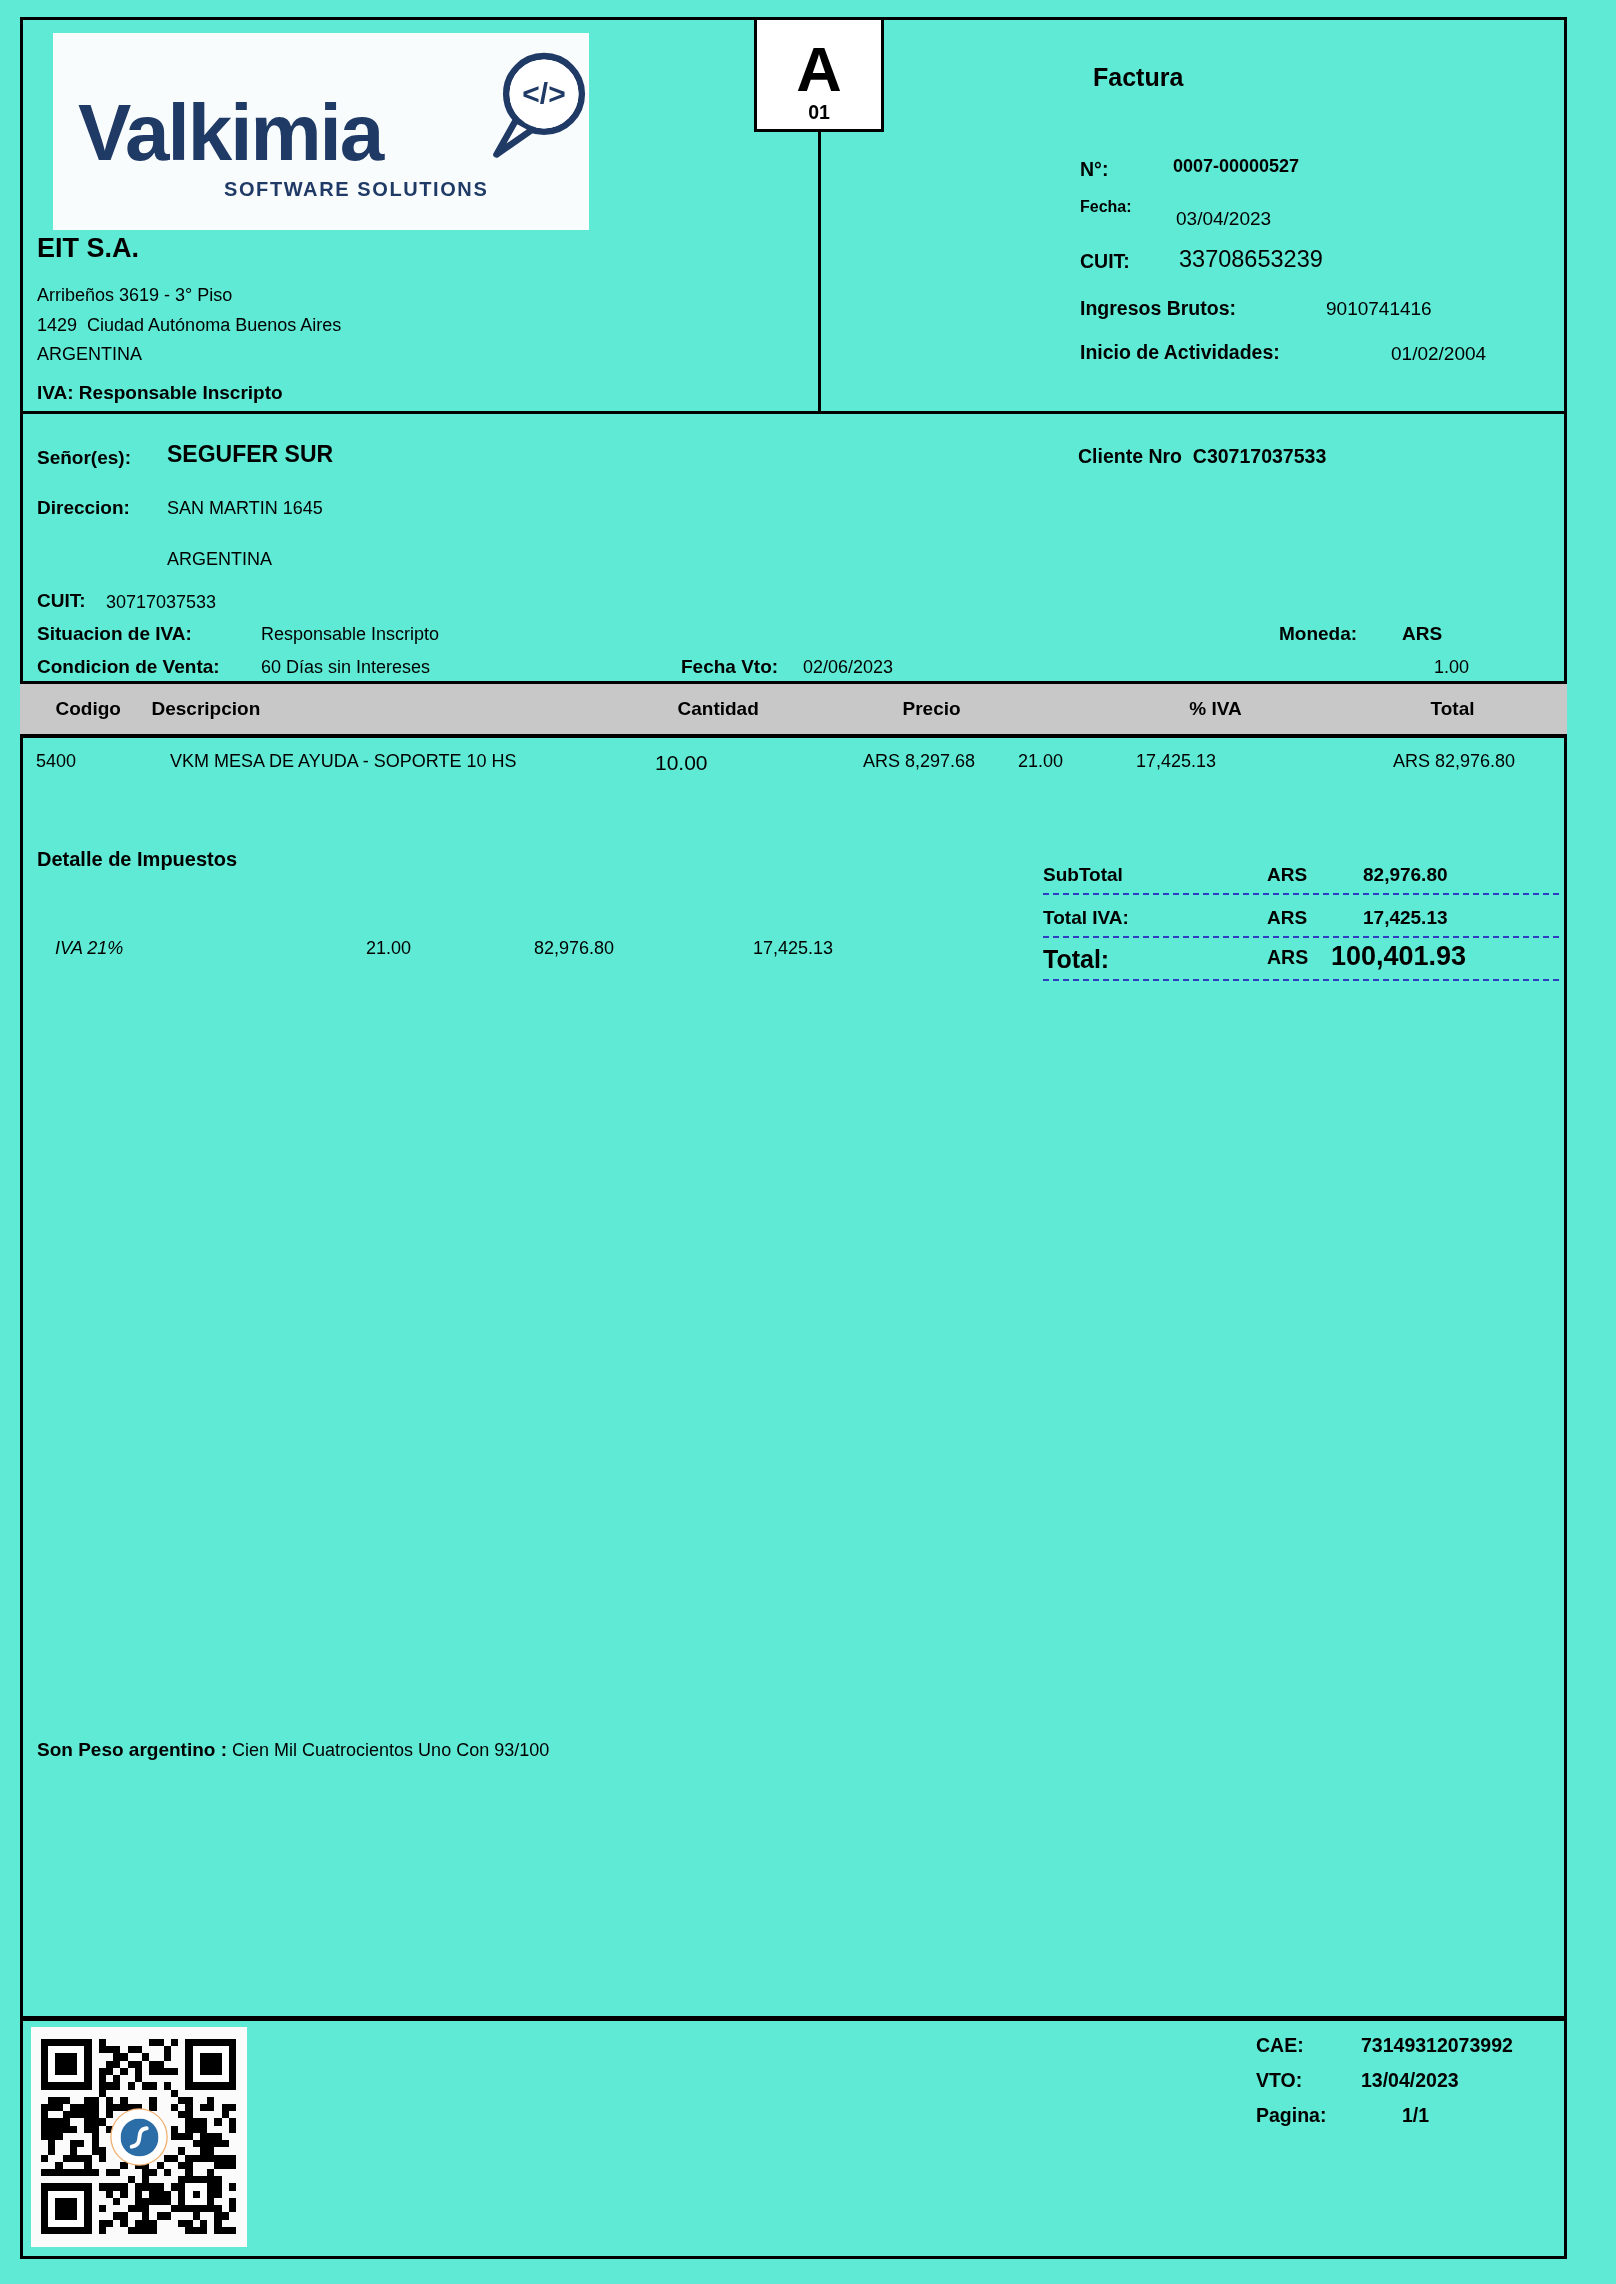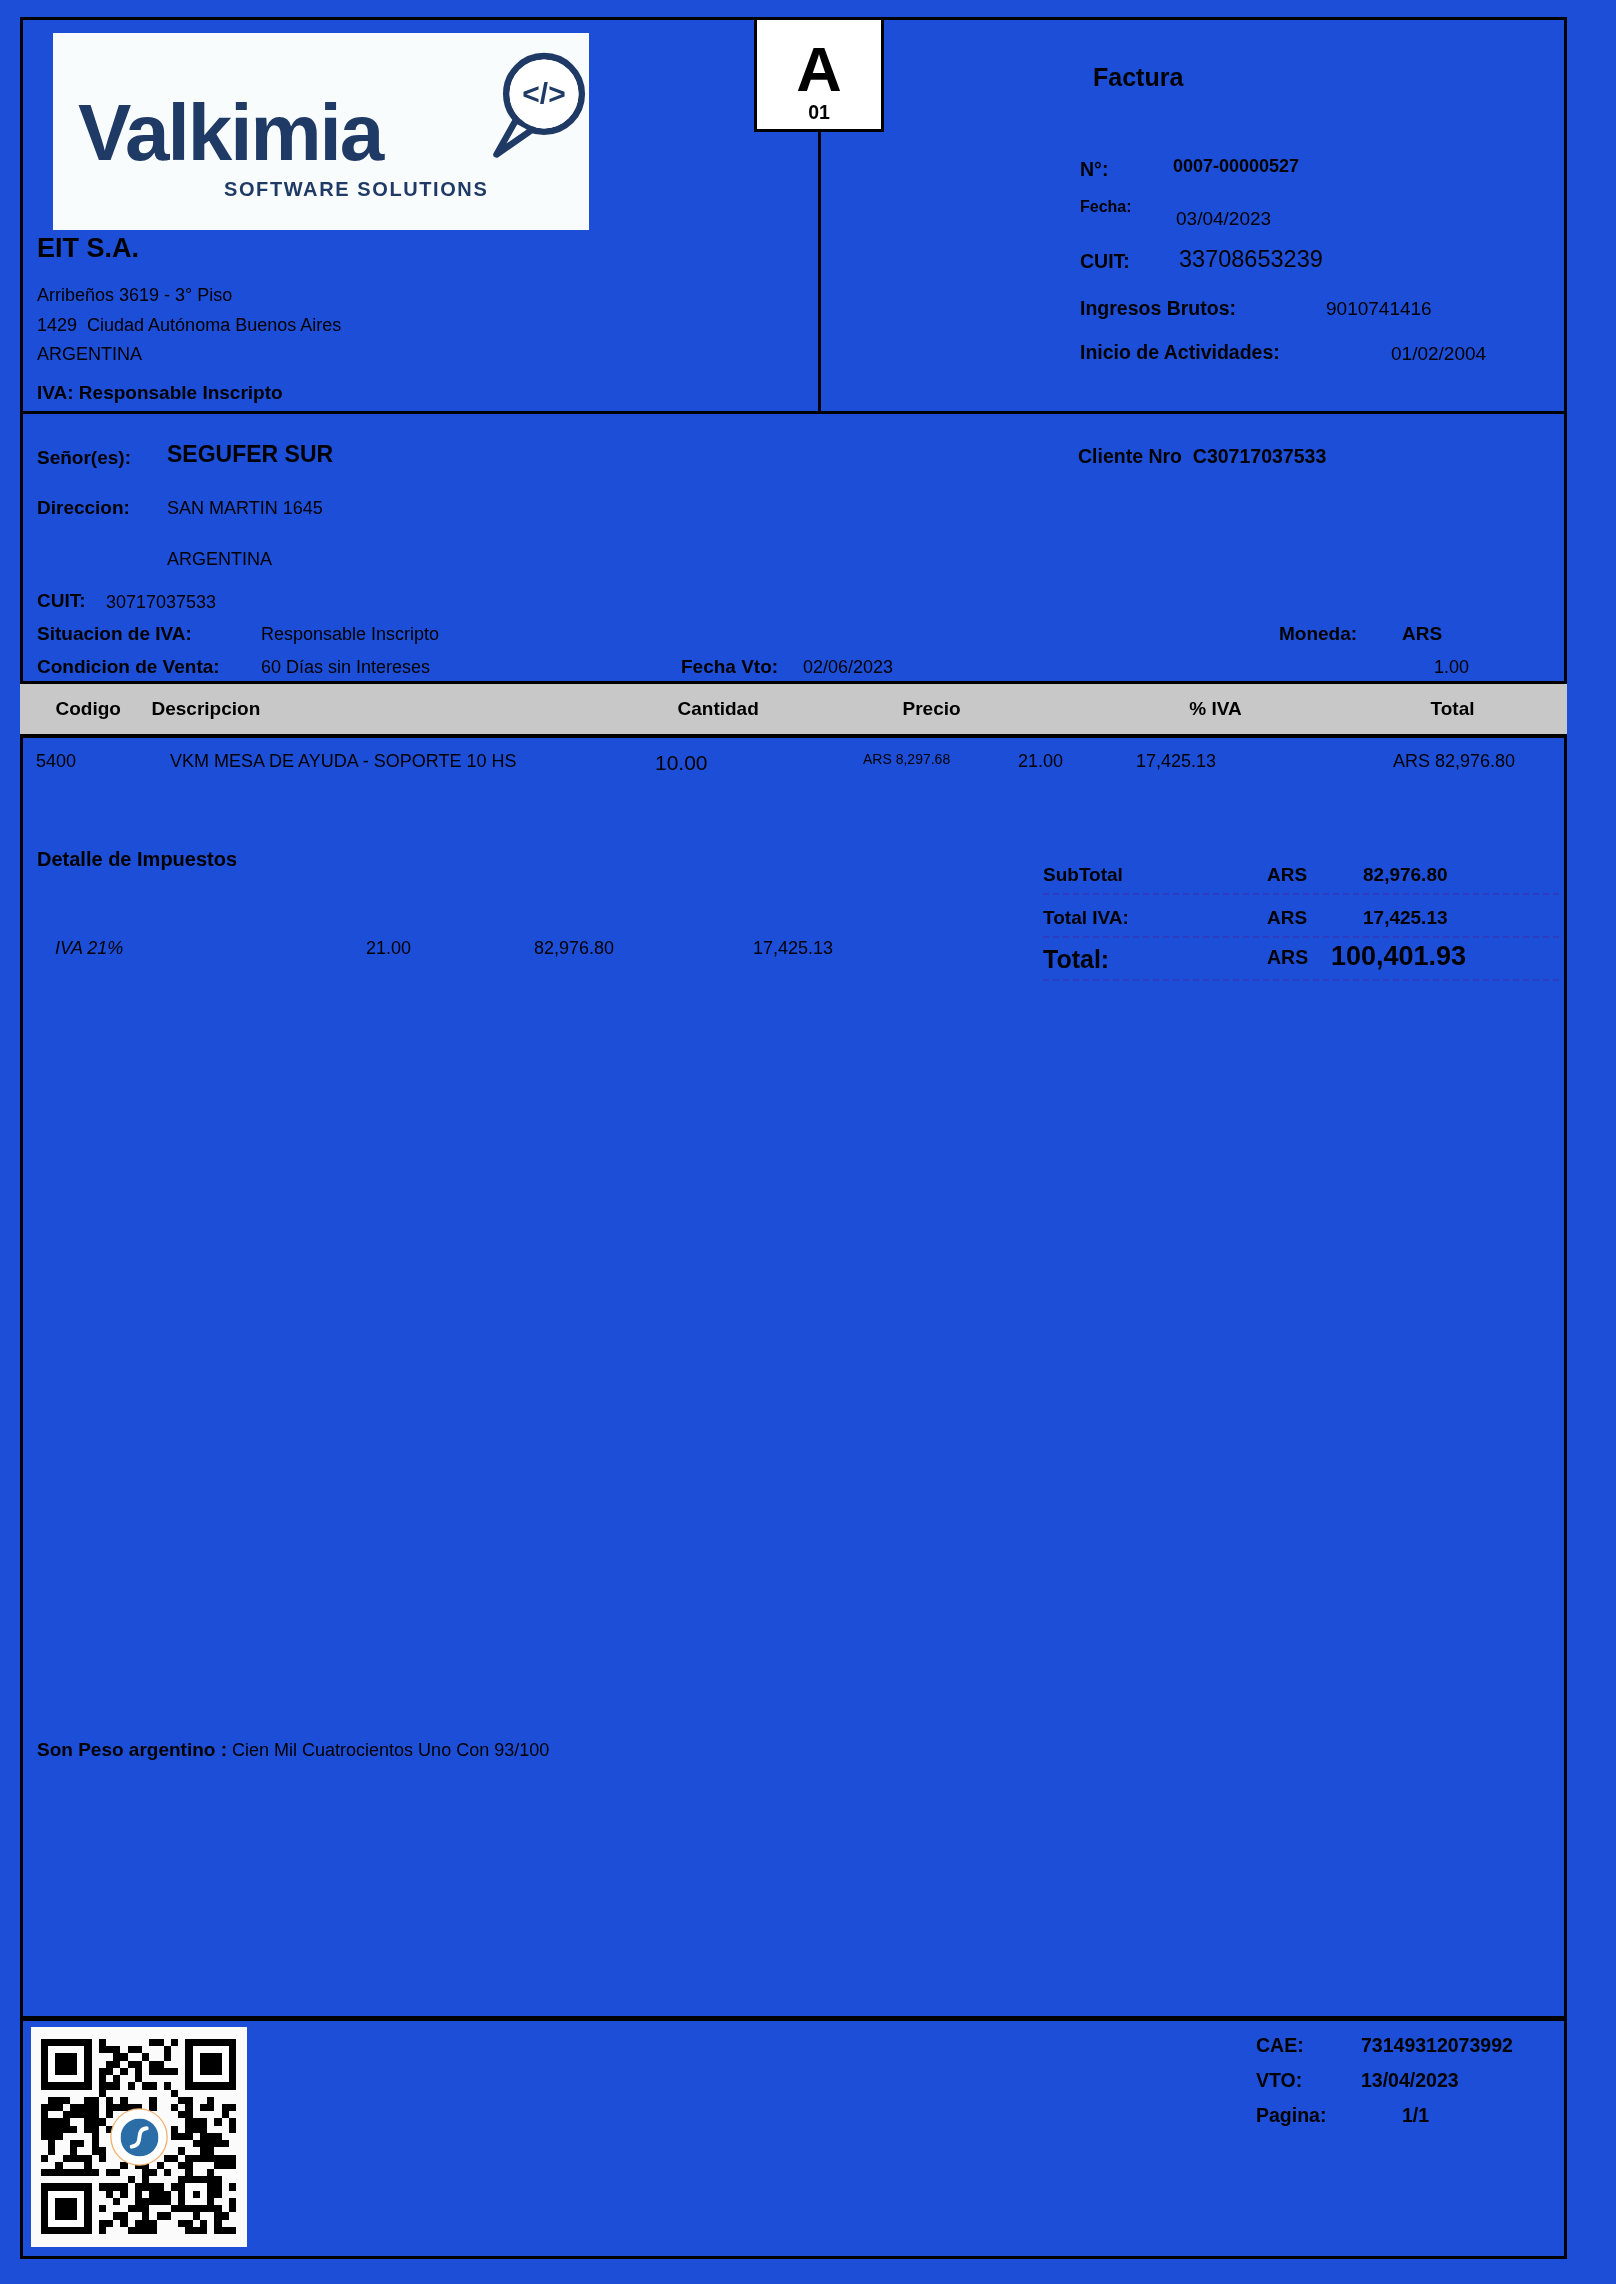--- a/index.html
+++ b/index.html
@@ -1,16 +1,16 @@
 <!DOCTYPE html>
 <html style="font-size:10.4px"><head>
 <meta charset="utf-8">
 <style>
   html,body{margin:0;padding:0;background:#fff;}
-  #page{position:relative;width:1616px;height:2284px;background:#1d4ed8;
+  #page{position:relative;width:1616px;height:2284px;background:#5eead4;
         font-family:"Liberation Sans",sans-serif;color:#000;overflow:hidden;}
   .abs{position:absolute;}
   .b{font-weight:bold;}
   .pre{white-space:pre;}
   .r{text-align:left;}
   .c{text-align:center;}
   .line{background:#000;}
   .navy{color:#203a66;}
   .hdr-band{background:#c8c8c8;}
   .dash{border-bottom:2.6px dashed #2e3cc2;}
@@ -94,21 +94,21 @@
     <div class="cell b r" style="left:658px;width:130px;font-size:19px;">Cantidad</div>
     <div class="cell b r" style="left:883px;width:130px;font-size:19px;">Precio</div>
     <div class="cell b c" style="left:1131px;width:130px;font-size:19px;">% IVA</div>
     <div class="cell b r" style="left:1411px;width:130px;font-size:19px;">Total</div>
   </div>
 
   <div>
     <div class="abs" style="left:36px;top:751px;font-size:18px;">5400</div>
     <div class="abs" style="left:170px;top:751px;font-size:18px;">VKM MESA DE AYUDA - SOPORTE 10 HS</div>
     <div class="abs r" style="left:655px;top:751px;width:130px;font-size:21px;">10.00</div>
-    <div class="abs r" style="left:863px;top:751px;width:169px;font-size:14px;">ARS 8,297.68</div>
+    <div class="abs r" style="left:863px;top:751px;width:169px;font-size:18px;">ARS 8,297.68</div>
     <div class="abs r" style="left:1018px;top:751px;width:130px;font-size:18px;">21.00</div>
     <div class="abs r" style="left:1136px;top:751px;width:163px;font-size:18px;">17,425.13</div>
     <div class="abs r" style="left:1393px;top:751px;width:169px;font-size:18px;">ARS 82,976.80</div>
   </div>
 
   <div class="abs b" style="left:37px;top:848px;font-size:20px;">Detalle de Impuestos</div>
 
 
   <div>
     <div class="abs" style="left:55px;top:938px;font-size:18px;font-style:italic;">IVA 21%</div>

